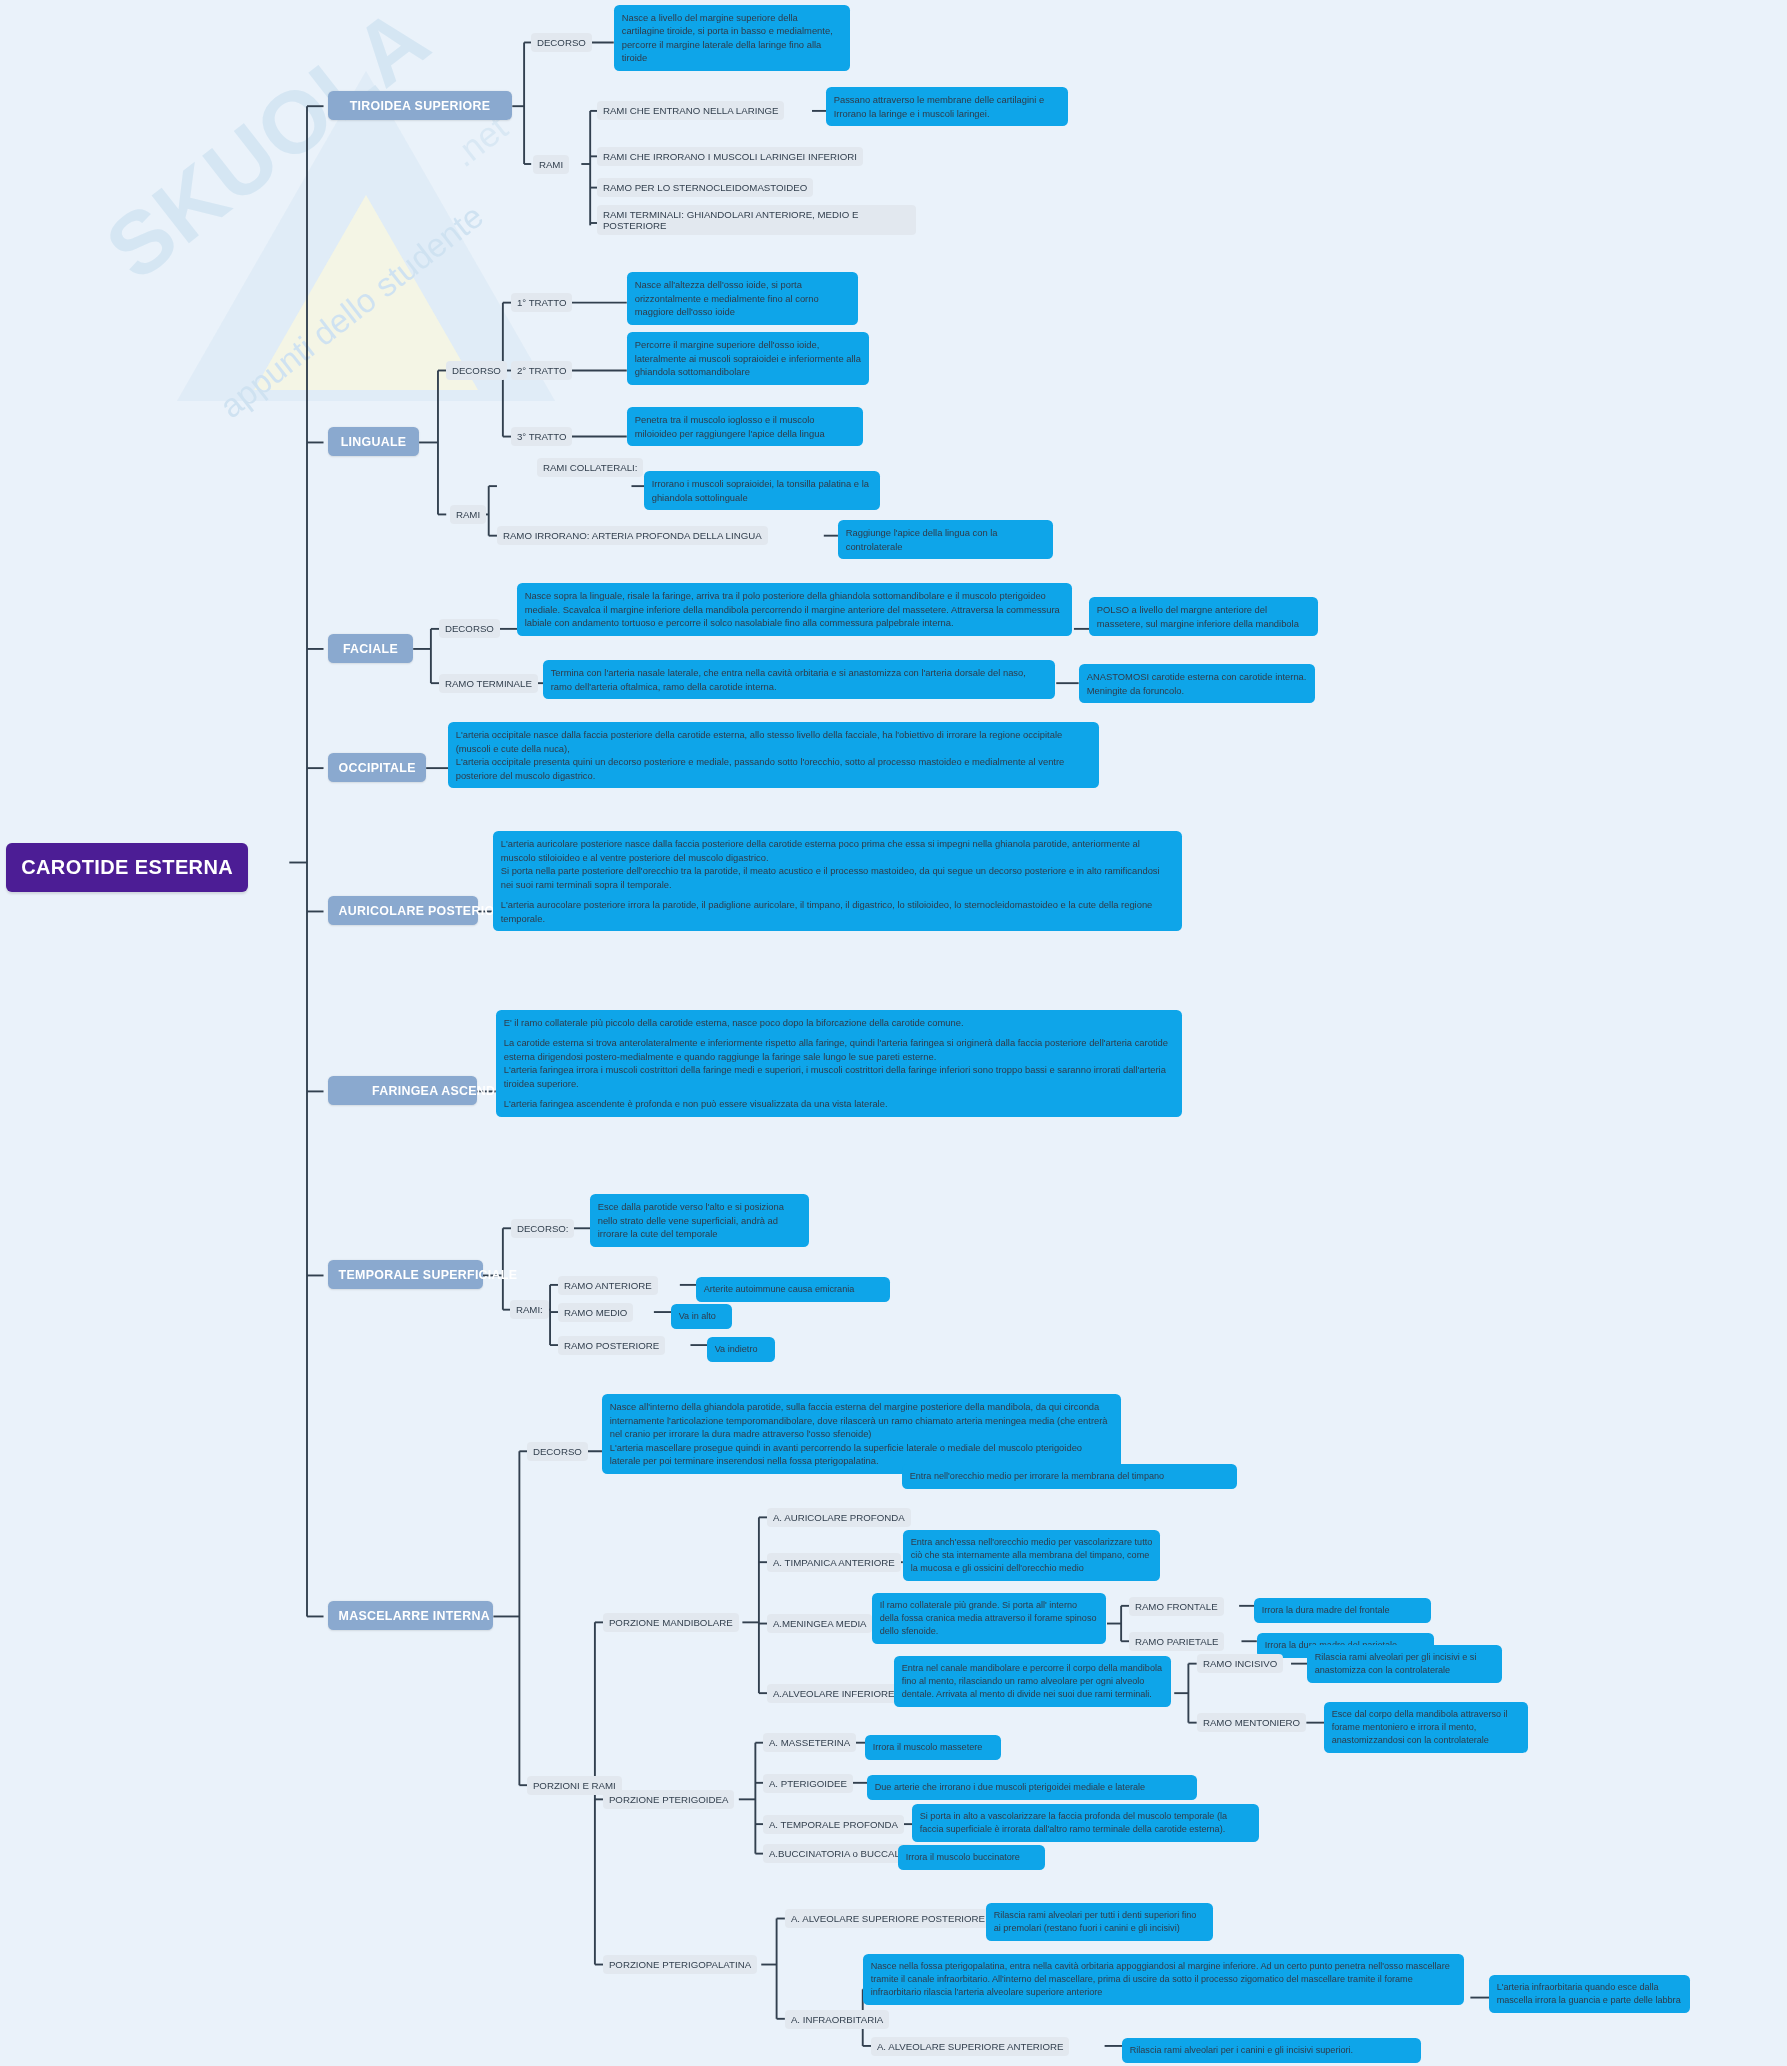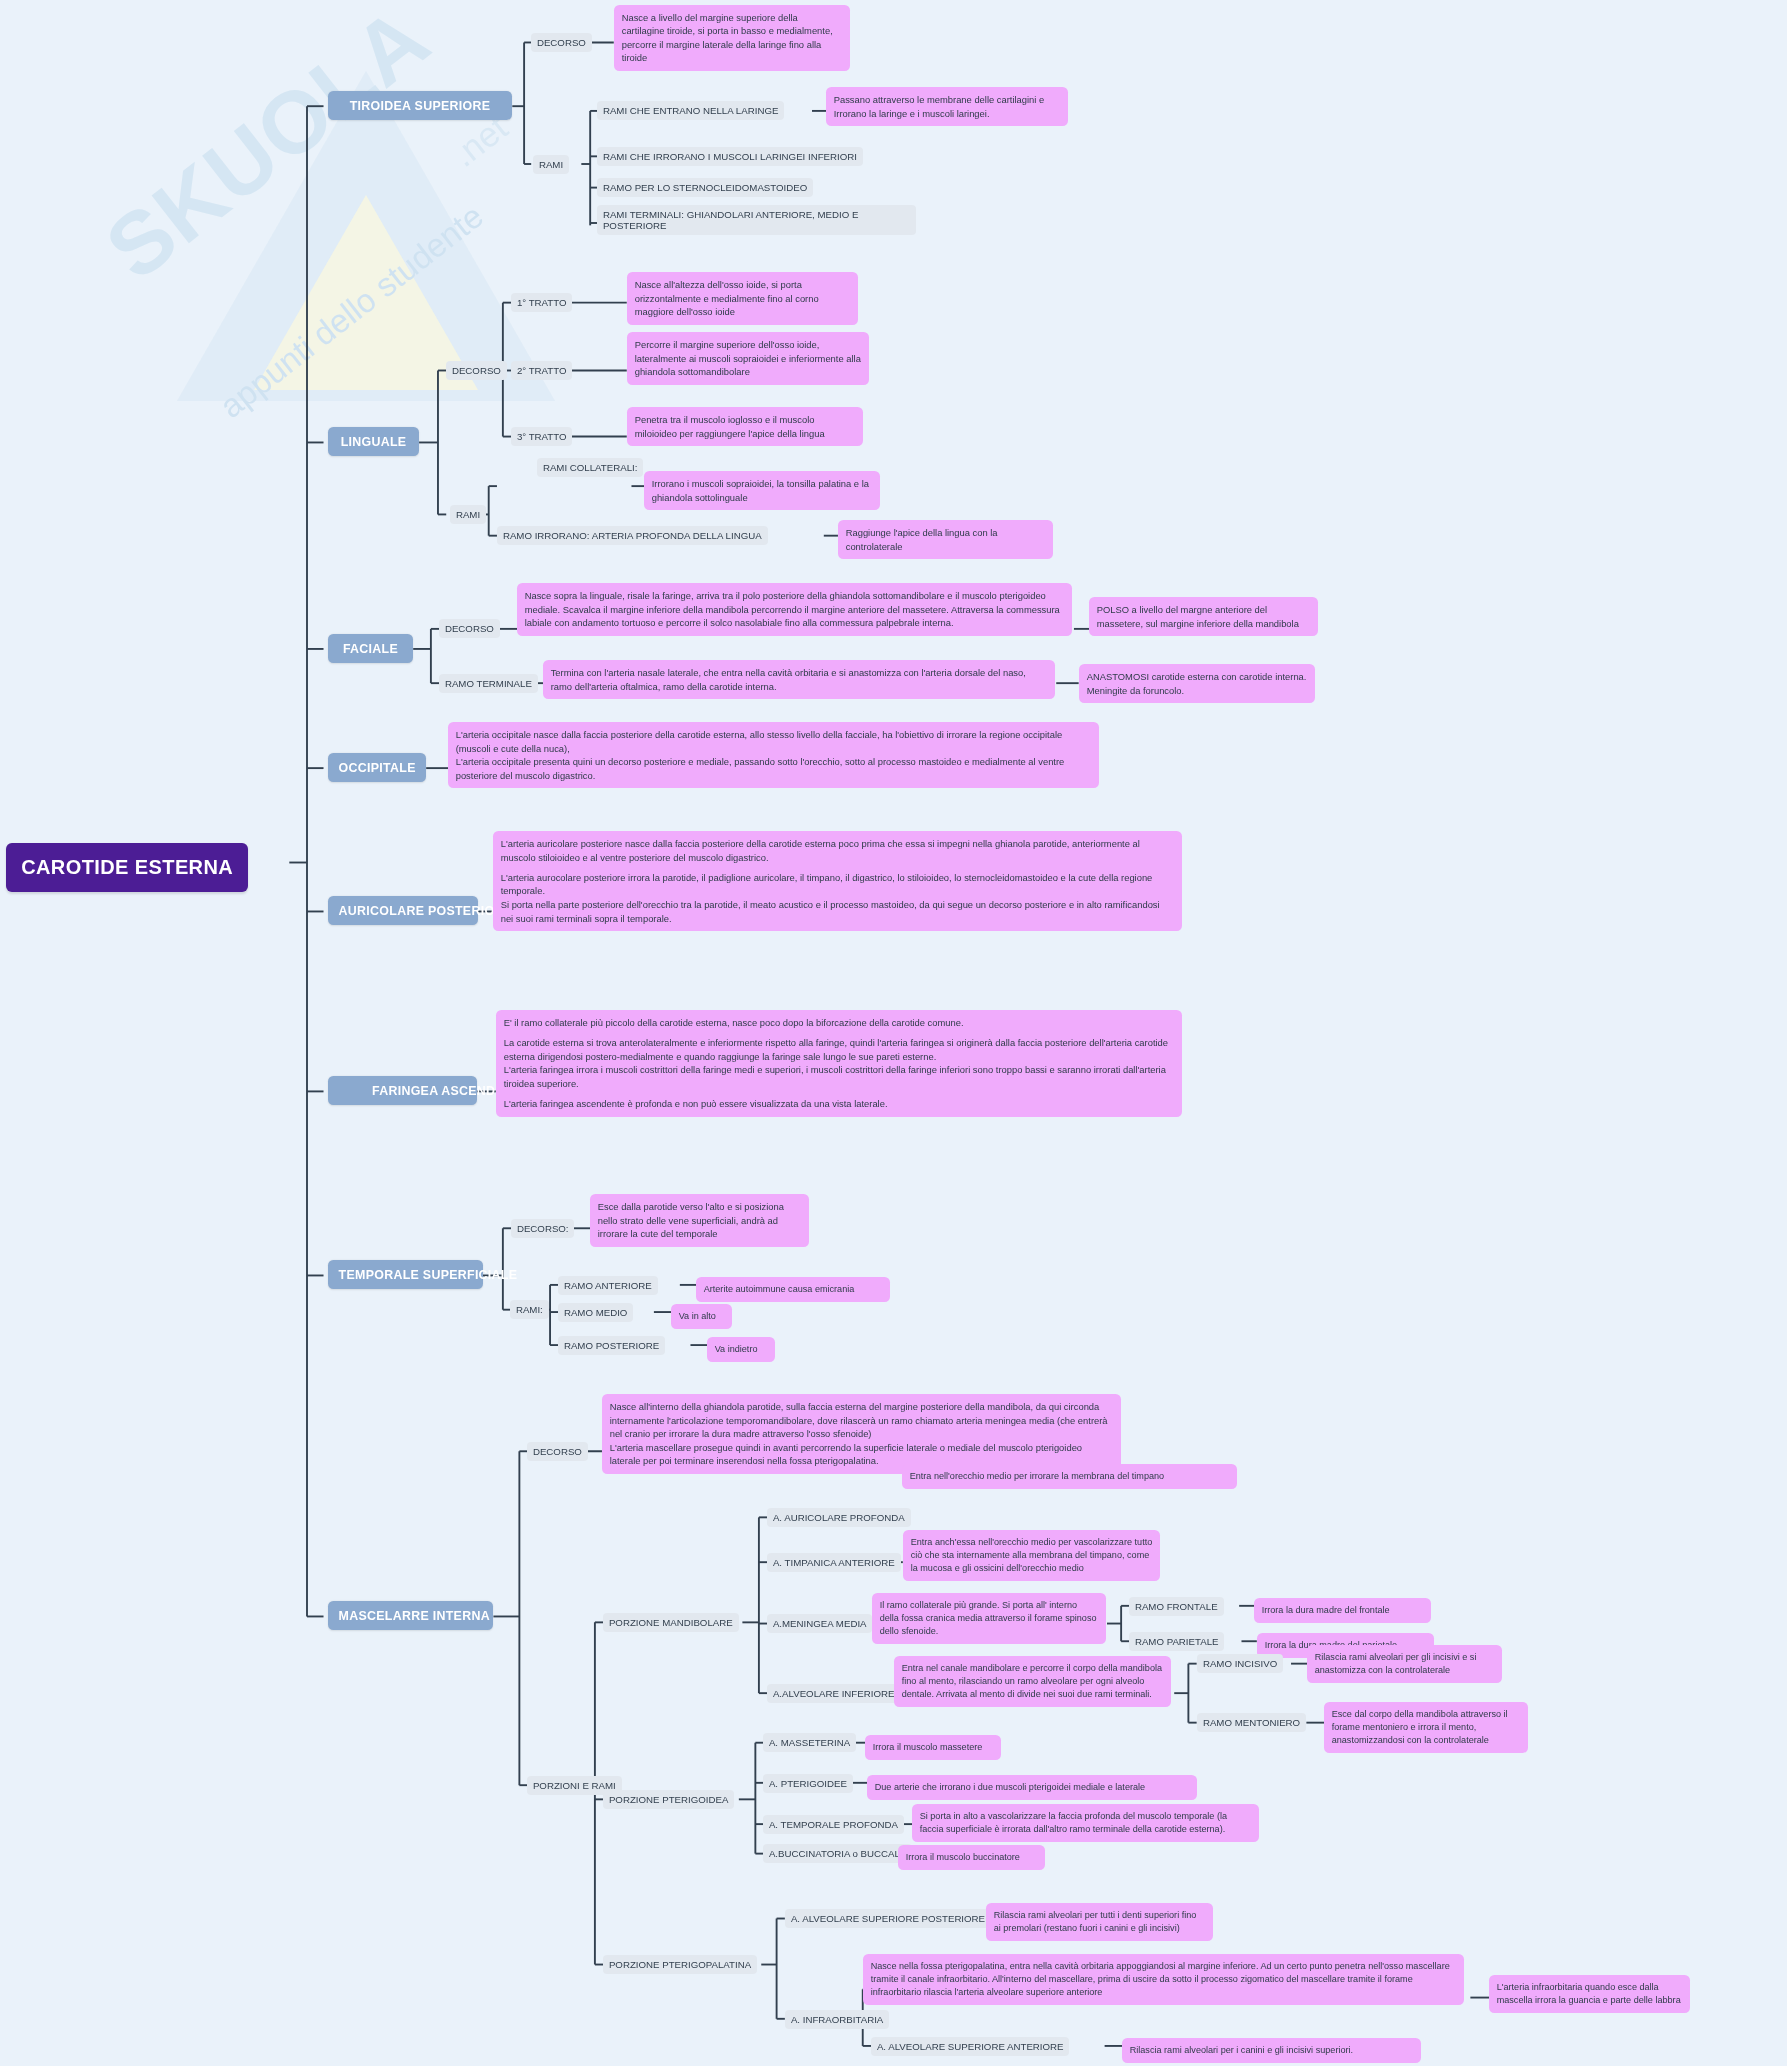--- a/index.html
+++ b/index.html
@@ -63,21 +63,21 @@
     padding:7.7px 10.6px; text-align:center; white-space:nowrap;
     box-shadow:0 0.6px 1.8px rgba(0,0,0,.10);
   }
   .chip {
     background:#e2e8ef; border-radius:4.1px;
     font-size:9.7px; padding:4.1px 5.9px; color:#33404f;
     white-space:nowrap;
   }
   .chip.wrap { white-space:normal; }
   .txt {
-    background:#f0abfc; border-radius:5.3px;
+    background:#0ea5e9; border-radius:5.3px;
     font-size:9.4px; line-height:1.45; padding:5.9px 7.7px; color:#2f3b4a;
   }
   .txt.small { font-size:9.1px; }
   .txt p { margin:0; }
   .txt p + p { margin-top:6.5px; }
 </style>
 </head>
 <body>
 
 <div id="canvas">
@@ -263,22 +263,22 @@
 
   <div class="node lvl1" style="left:328px; top:753px; width:98px;">OCCIPITALE</div>
   <div class="node txt" style="left:448px; top:722px; width:651px;">
     <p>L'arteria occipitale nasce dalla faccia posteriore della carotide esterna, allo stesso livello della facciale, ha l'obiettivo di irrorare la regione occipitale (muscoli e cute della nuca),</p>
     <p style="margin-top:0;">L'arteria occipitale presenta quini un decorso posteriore e mediale, passando sotto l'orecchio, sotto al processo mastoideo e medialmente al ventre posteriore del muscolo digastrico.</p>
   </div>
 
   <div class="node lvl1" style="left:328px; top:896px; width:150px;">AURICOLARE POSTERIORE</div>
   <div class="node txt" style="left:493px; top:831px; width:689px;">
     <p>L'arteria auricolare posteriore nasce dalla faccia posteriore della carotide esterna poco prima che essa si impegni nella ghianola parotide, anteriormente al muscolo stiloioideo e al ventre posteriore del muscolo digastrico.</p>
+    <p style="margin-top:0;">Si porta nella parte posteriore dell'orecchio tra la parotide, il meato acustico e il processo mastoideo, da qui segue un decorso posteriore e in alto ramificandosi nei suoi rami terminali sopra il temporale.</p>
     <p>L'arteria aurocolare posteriore irrora la parotide,  il padiglione auricolare, il timpano, il digastrico, lo stiloioideo, lo sternocleidomastoideo e la cute della regione temporale.</p>
-    <p style="margin-top:0;">Si porta nella parte posteriore dell'orecchio tra la parotide, il meato acustico e il processo mastoideo, da qui segue un decorso posteriore e in alto ramificandosi nei suoi rami terminali sopra il temporale.</p>
   </div>
 
   <div class="node lvl1" style="left:328px; top:1076px; width:149px;padding-left:44px;">FARINGEA ASCENDENTE</div>
   <div class="node txt" style="left:496px; top:1010px; width:686px;">
     <p>E' il ramo collaterale più piccolo della carotide esterna, nasce poco dopo la biforcazione della carotide comune.</p>
     <p>La carotide esterna si trova anterolateralmente e inferiormente rispetto alla faringe, quindi l'arteria faringea si originerà dalla faccia posteriore dell'arteria carotide esterna dirigendosi postero-medialmente e quando raggiunge la faringe sale lungo le sue pareti esterne.</p>
     <p style="margin-top:0;">L'arteria faringea irrora i muscoli costrittori della faringe medi e superiori, i muscoli costrittori della faringe inferiori sono troppo bassi e saranno irrorati dall'arteria tiroidea superiore.</p>
     <p>L'arteria faringea ascendente è profonda e non può essere visualizzata da una vista laterale.</p>
   </div>
 

